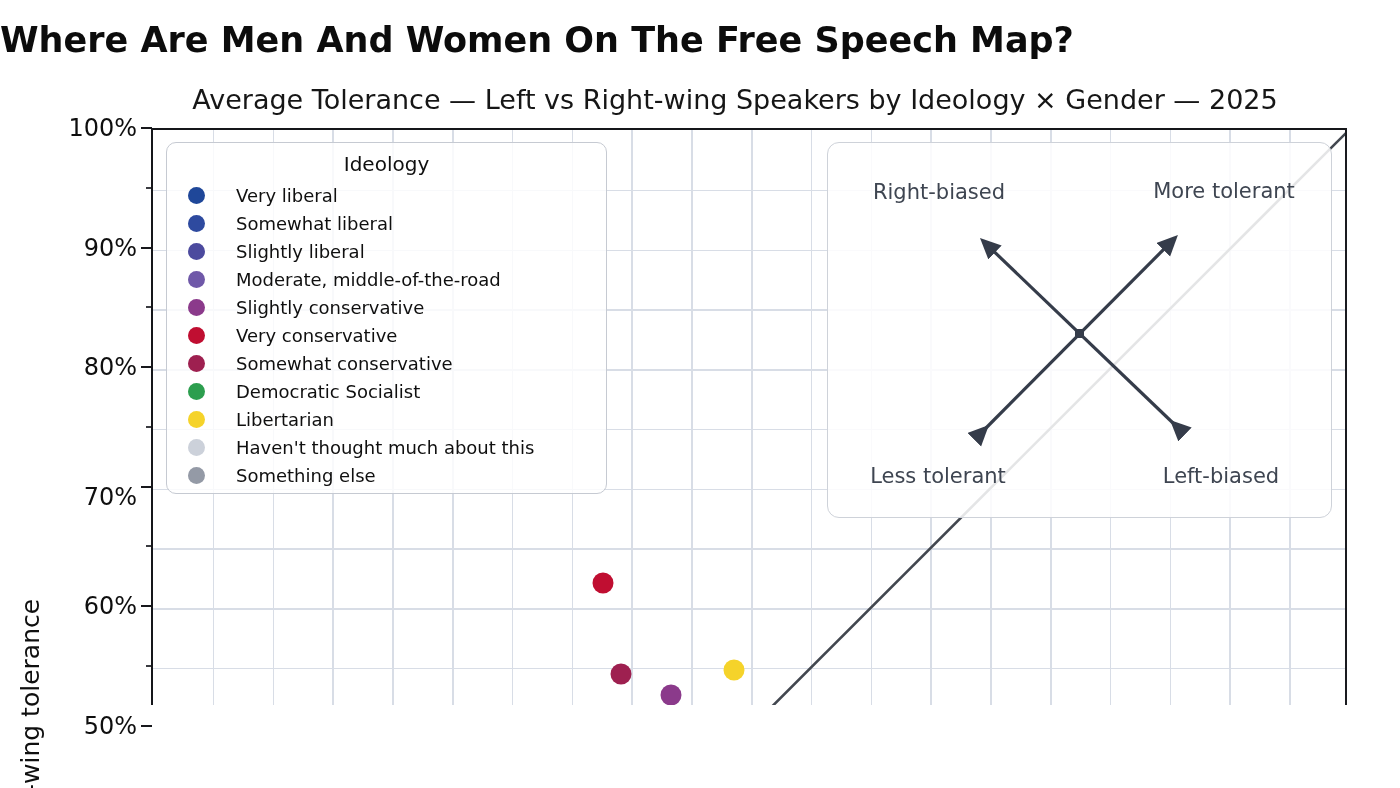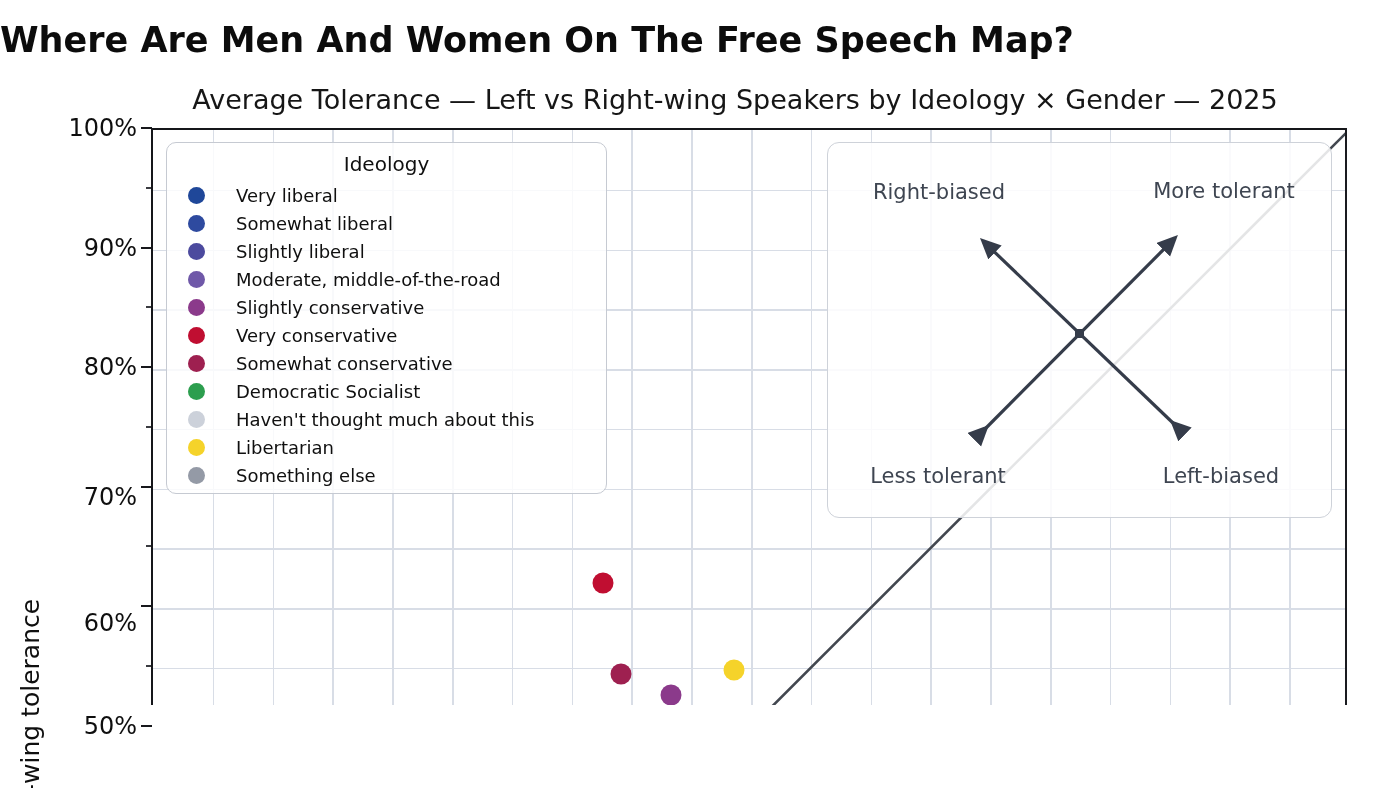--- a/index.html
+++ b/index.html
@@ -55,21 +55,21 @@
 
   <div id="yaxis">
       <div class="ytick" style="top: 113px;">100%</div>
       <div class="tick-major" style="top: 127px;"></div>
       <div class="ytick" style="top: 232.5px;">90%</div>
       <div class="tick-major" style="top: 246.5px;"></div>
       <div class="ytick" style="top: 352px;">80%</div>
       <div class="tick-major" style="top: 366px;"></div>
       <div class="ytick" style="top: 482px;">70%</div>
       <div class="tick-major" style="top: 485.5px;"></div>
-      <div class="ytick" style="top: 591px; margin-top: 17px;">60%</div>
+      <div class="ytick" style="top: 591px;">60%</div>
       <div class="tick-major" style="top: 605px;"></div>
       <div class="ytick" style="top: 710.5px;">50%</div>
       <div class="tick-major" style="top: 724.5px;"></div>
       <div class="tick-minor" style="top: 186.75px;"></div>
       <div class="tick-minor" style="top: 306.25px;"></div>
       <div class="tick-minor" style="top: 425.75px;"></div>
       <div class="tick-minor" style="top: 545.25px;"></div>
       <div class="tick-minor" style="top: 664.75px;"></div>
     </div>
 
@@ -150,26 +150,26 @@
           </div>
           <div class="lrow">
             <div class="ldot" style="background: rgb(158, 32, 80);"></div>
             <div class="llabel">Somewhat conservative</div>
           </div>
           <div class="lrow">
             <div class="ldot" style="background: rgb(44, 158, 78);"></div>
             <div class="llabel">Democratic Socialist</div>
           </div>
           <div class="lrow">
+            <div class="ldot" style="background: rgb(245, 211, 42);"></div>
+            <div class="llabel">Libertarian</div>
+          </div>
+          <div class="lrow">
             <div class="ldot" style="background: rgb(204, 209, 218);"></div>
             <div class="llabel">Haven't thought much about this</div>
-          </div>
-          <div class="lrow">
-            <div class="ldot" style="background: rgb(245, 211, 42);"></div>
-            <div class="llabel">Libertarian</div>
           </div>
           <div class="lrow">
             <div class="ldot" style="background: rgb(148, 154, 166);"></div>
             <div class="llabel">Something else</div>
           </div>
         </div>
     </div>
 
     <div class="anno">
       <svg class="arrows" viewBox="0 0 502 373">

